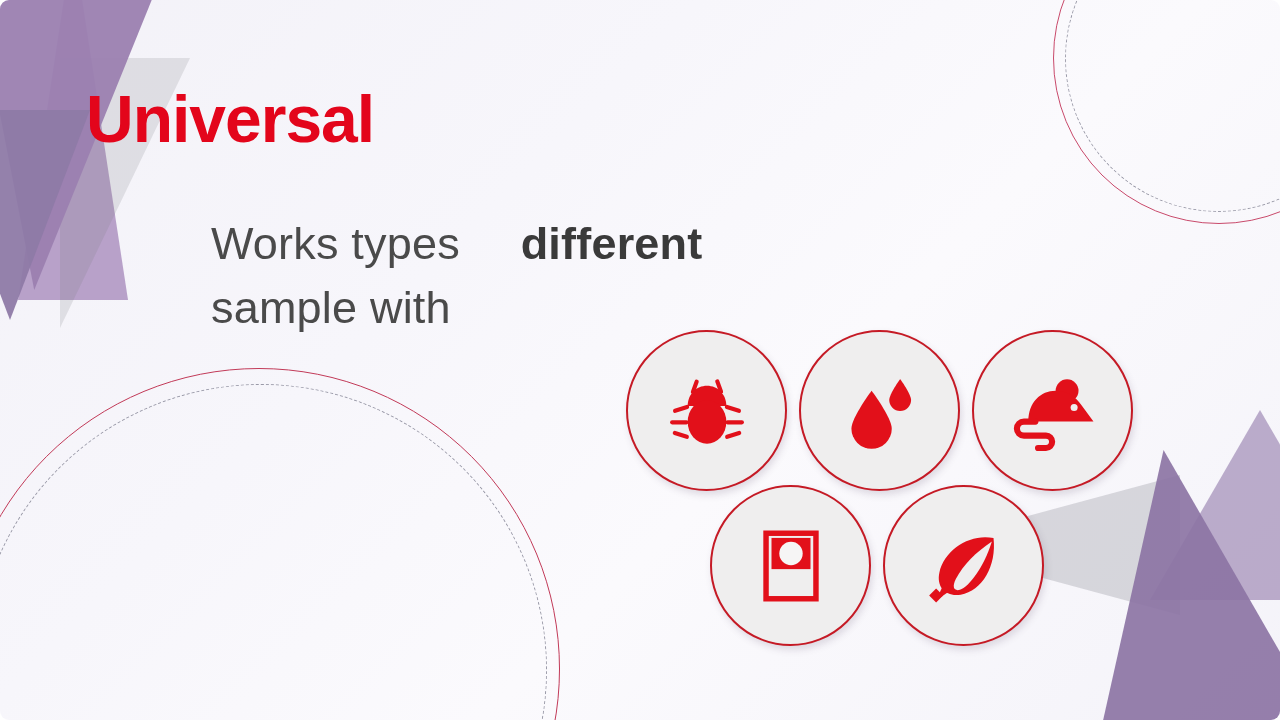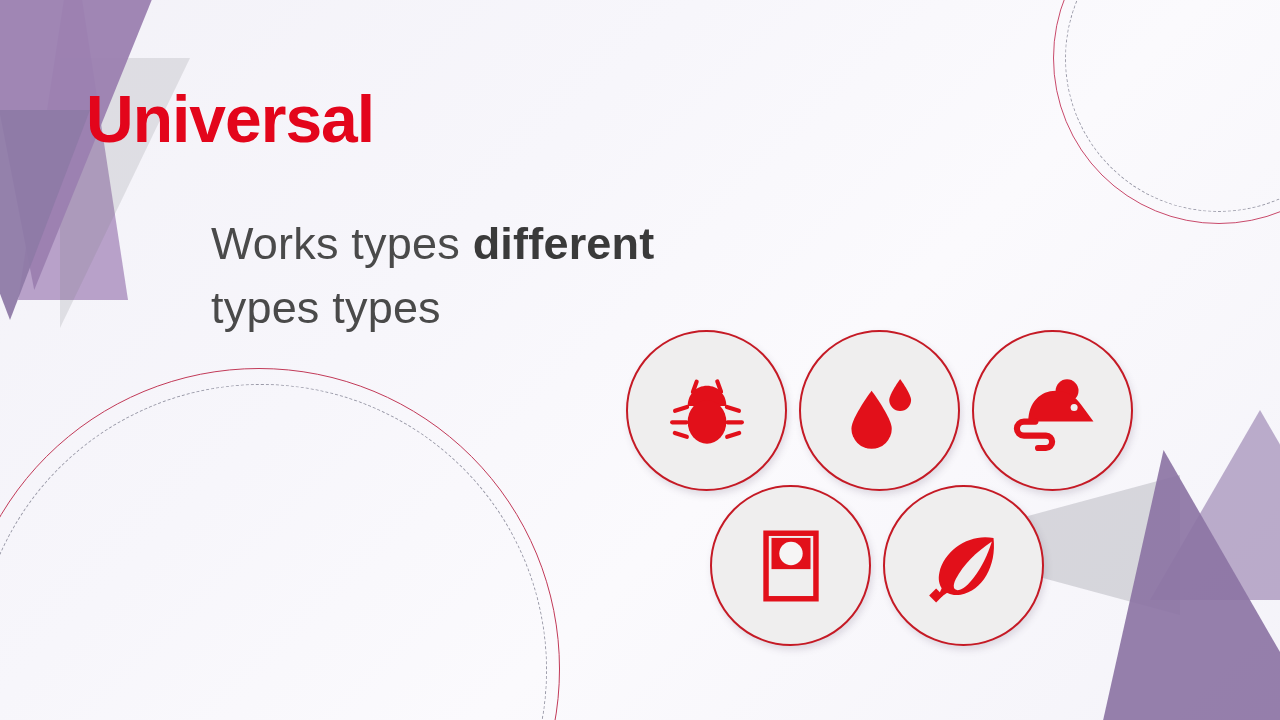--- a/index.html
+++ b/index.html
@@ -7,20 +7,21 @@
     padding: 0;
     background: #ffffff;
   }
   #slide {
     position: relative;
     width: 1280px;
     height: 720px;
     overflow: hidden;
     font-family: "Liberation Sans", sans-serif;
     background: linear-gradient(135deg, #f3f2f8 0%, #f7f6fb 35%, #fbfafd 60%, #f4f3f9 100%);
+    border-radius: 9px;
   }
 
   
   .bg-layer {
     position: absolute;
     inset: 0;
     overflow: hidden;
     pointer-events: none;
   }
 
@@ -151,20 +152,21 @@
     font-size: 45px;
     font-weight: 300;
     color: #4a4a4a;
     line-height: 1.42;
     letter-spacing: .2px;
     max-width: 560px;
   }
   .subtitle b {
     font-weight: 700;
     color: #3a3a3a;
+    margin-left: 48px;
   }
 
   
   .icon-cluster {
     position: absolute;
     left: 620px;
     top: 325px;
     width: 530px;
     height: 340px;
   }
@@ -203,21 +205,21 @@
     <div class="ring ring-solid-bl"></div>
     <div class="ring ring-dash-bl"></div>
 
     <div class="tri-gray-2"></div>
     <div class="tri-purple-5"></div>
     <div class="tri-purple-4"></div>
   </div>
 
   <div class="title">Universal</div>
 
-  <div class="subtitle"><span>Works types </span><b>different</b><br><span>types types</span></div>
+  <div class="subtitle"><span>Works types </span><b>different</b><br><span>sample with</span></div>
 
   <div class="icon-cluster">
 
     <div class="icon-bubble b1">
       <span>
         <svg width="84" height="84" viewBox="0 0 100 100" fill="#e2101a">
 
           <rect x="33" y="12" width="5" height="18" rx="2.5" transform="rotate(20 35 21)"></rect>
           <rect x="62" y="12" width="5" height="18" rx="2.5" transform="rotate(-20 64 21)"></rect>
 

